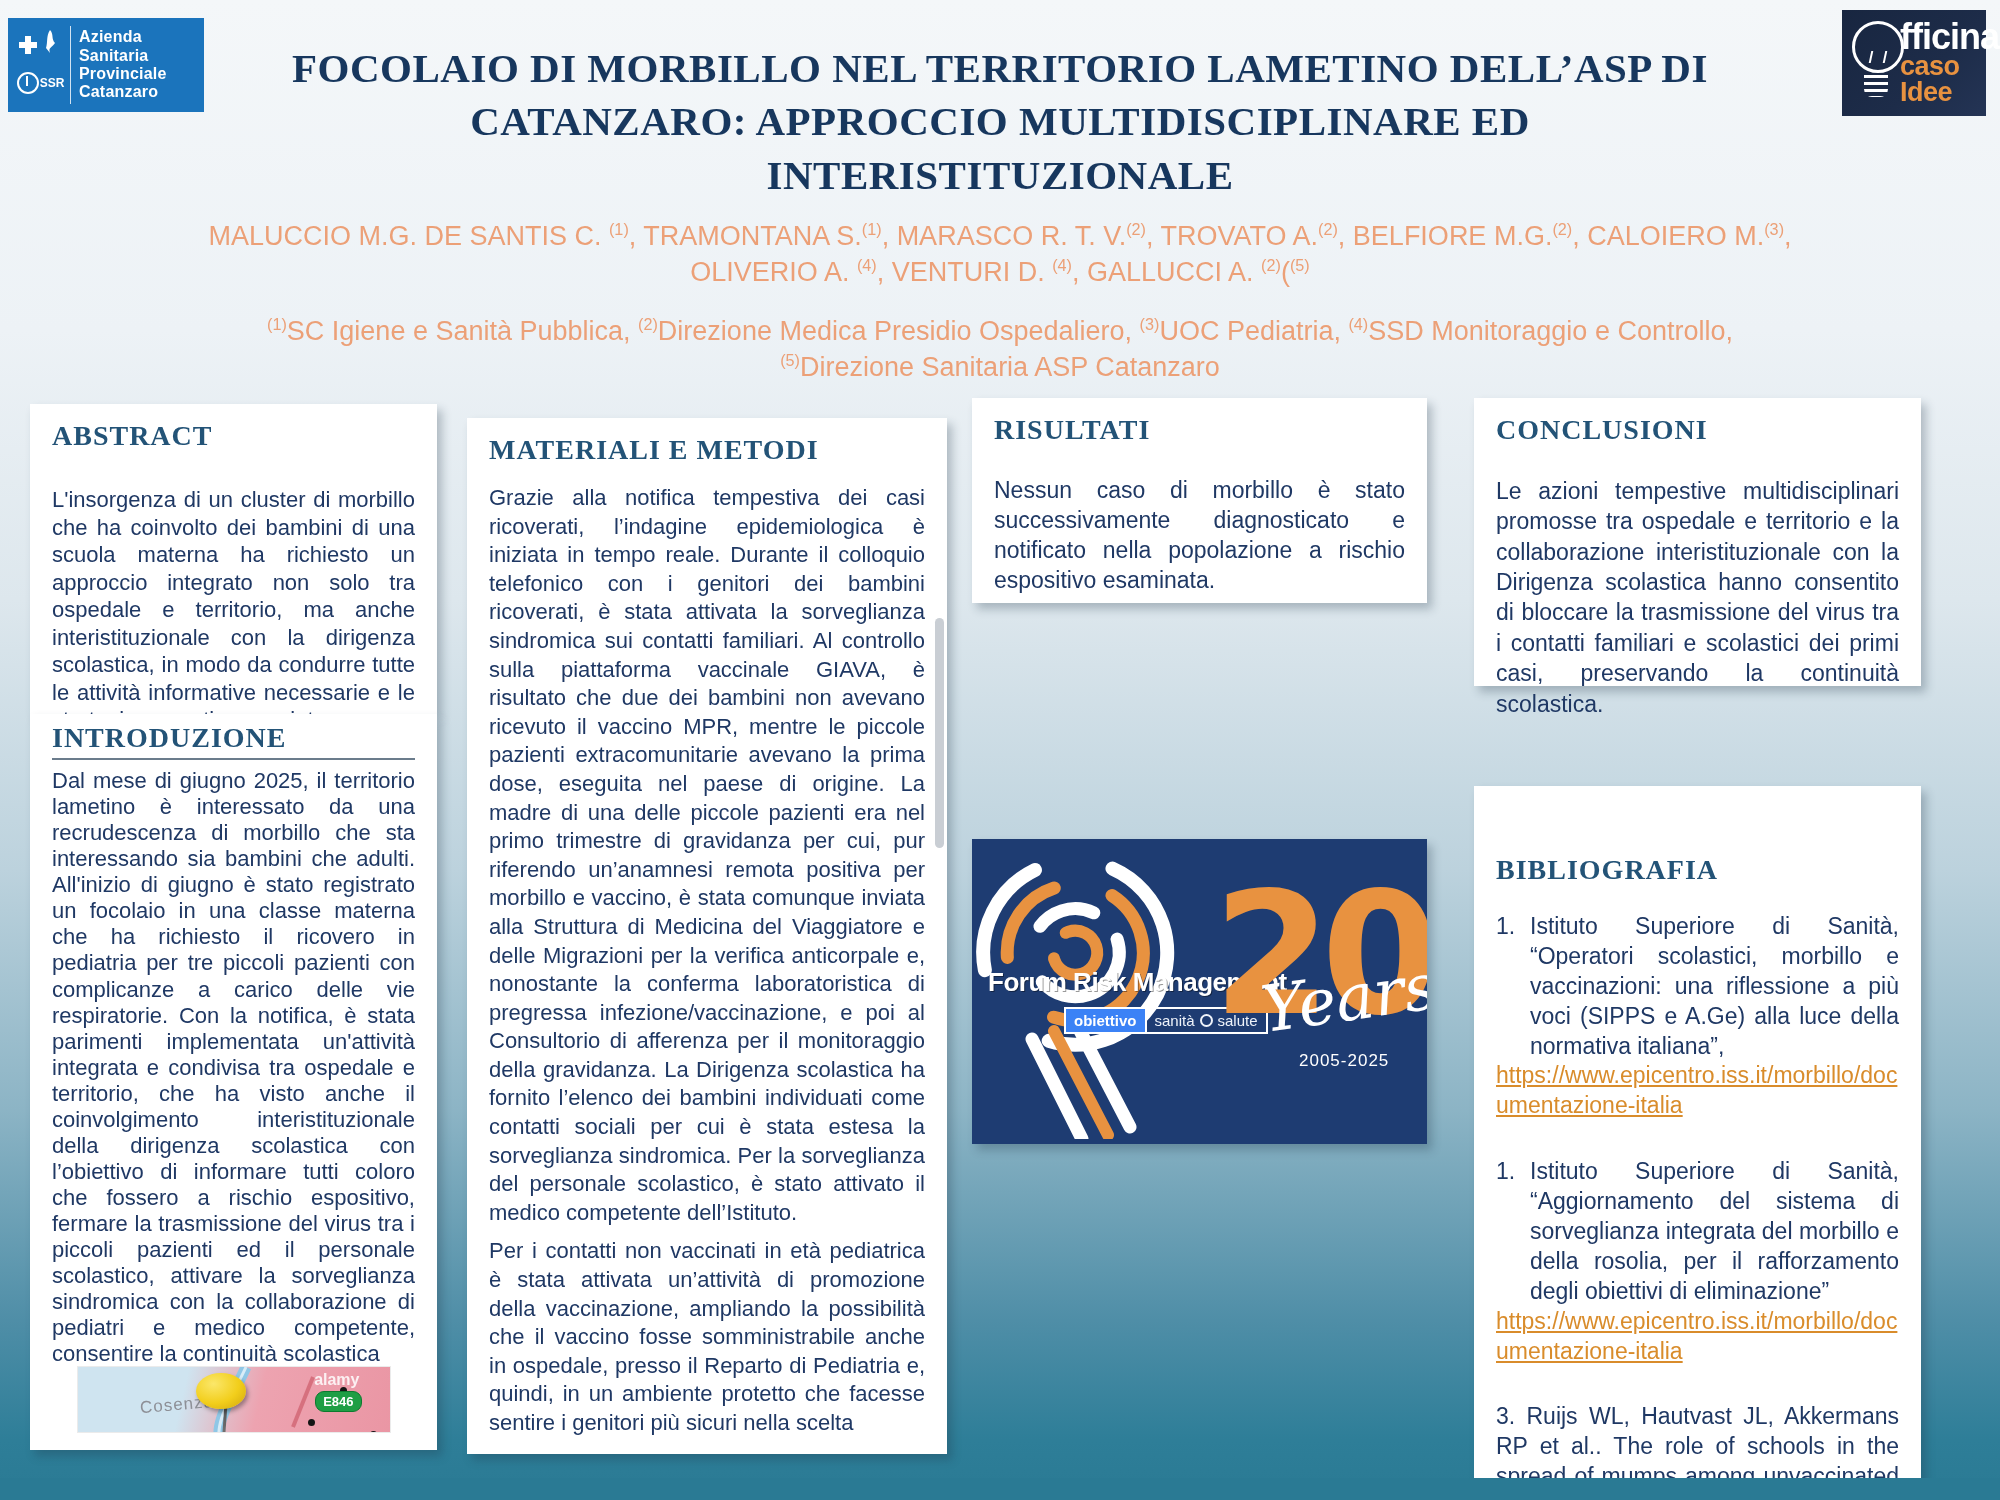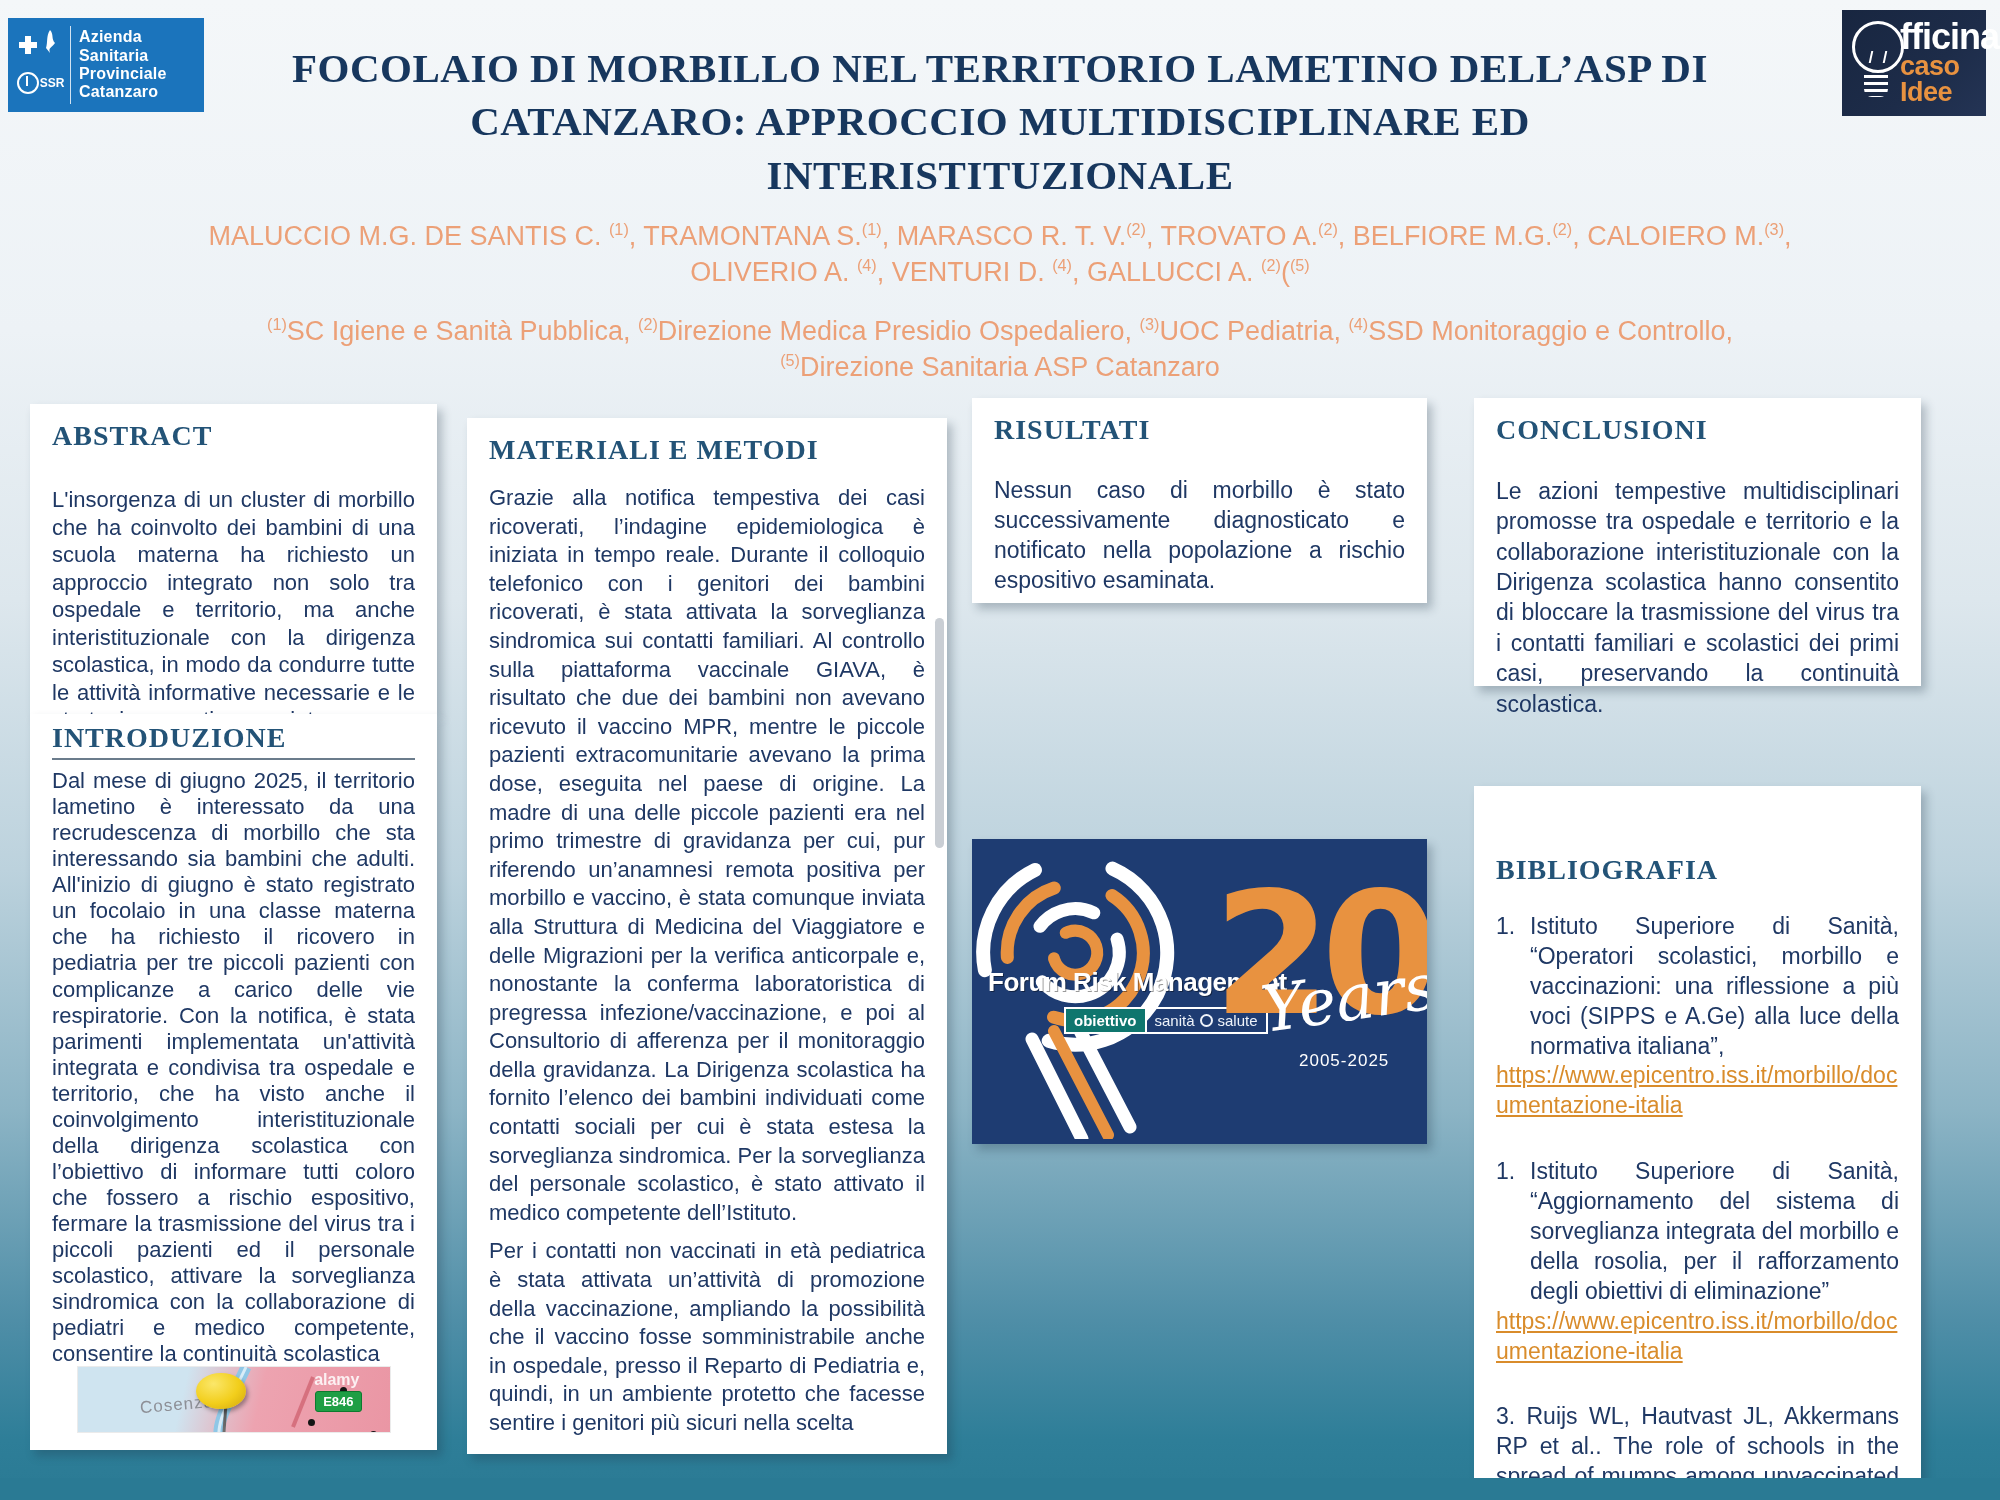--- a/index.html
+++ b/index.html
@@ -74,21 +74,21 @@
   
   .results{height:205px;}
   .results .body-text{margin-top:30px;font-size:23px;line-height:1.3;}
   .forum-logo{margin-top:236px;width:455px;height:305px;background:#1E3C72;
     box-shadow:5px 6px 9px rgba(30,50,70,.28);position:relative;overflow:hidden;
     display:flex;align-items:center;}
   .forum-left{position:relative;width:250px;height:100%;}
   .forum-print{position:absolute;left:-10px;top:10px;}
   .forum-title{position:absolute;left:16px;top:128px;color:#fff;font-weight:bold;font-size:26px;letter-spacing:-.5px;white-space:nowrap;text-shadow:1px 1px 0 rgba(0,0,0,.4);}
   .forum-badge{position:absolute;left:92px;top:168px;display:flex;border:2px solid #fff;font-size:15px;}
-  .forum-badge .ob{padding:3px 8px;color:#fff;font-weight:bold;border-right:2px solid #fff;background:#0f766e;}
+  .forum-badge .ob{padding:3px 8px;color:#fff;font-weight:bold;border-right:2px solid #fff;background:#3b82f6;}
   .forum-badge .ss{padding:3px 8px;color:#eef3fa;display:flex;align-items:center;gap:5px;}
   .salute-dot{width:9px;height:9px;border:2px solid #eef3fa;border-radius:50%;display:inline-block;}
   .forum-years{position:absolute;right:24px;top:30px;width:190px;height:250px;}
   .years-digits{font-size:170px;font-weight:bold;color:#E89240;line-height:1;letter-spacing:-10px;font-family:"DejaVu Sans",sans-serif;}
   .years-script{position:absolute;left:48px;top:92px;font-family:"DejaVu Serif",serif;font-style:italic;
     font-size:64px;color:#fff;transform:rotate(-8deg);}
   .years-range{position:absolute;left:86px;top:182px;color:#fff;font-size:17px;letter-spacing:1px;}
   
   .conclusions{height:288px;}
   .conclusions .body-text{margin-top:30px;font-size:23px;line-height:1.32;}
@@ -105,21 +105,21 @@
   .map{position:relative;width:312px;height:152px;align-self:center;margin-top:auto;margin-bottom:2px;
     background:linear-gradient(103deg,#cfe4f0 0%,#cfe4f0 34%,#dfc2cd 46%,#eda3b0 58%,#ea96a4 100%);
     overflow:hidden;box-shadow:0 0 0 1px rgba(0,0,0,.08);}
   .map svg{position:absolute;left:0;top:0;}
   .map-label{position:absolute;color:#2c2c34;font-family:"Liberation Sans",sans-serif;}
   .lbl-cosenza{left:62px;top:28px;font-size:17px;color:#8d8f96;transform:rotate(-5deg);letter-spacing:1px;}
   .lbl-lamezia{left:12px;top:80px;font-size:22px;font-weight:bold;transform:rotate(-4deg);letter-spacing:.5px;}
   .lbl-vibo{left:4px;top:110px;font-size:20px;font-weight:bold;transform:rotate(-4deg);letter-spacing:.5px;}
   .lbl-cat{left:282px;top:100px;font-size:20px;font-weight:bold;}
   .road-badge{position:absolute;background:#1E9E44;color:#fff;font-weight:bold;font-size:13px;
-    padding:2px 7px;border-radius:3px;border:1px solid #0d7a2f;}
+    padding:2px 7px;border-radius:9px;border:1px solid #0d7a2f;}
   .badge-e846{right:28px;top:24px;}
   .badge-e848{right:52px;top:76px;}
   .map-watermark{position:absolute;right:30px;top:4px;color:rgba(255,255,255,.85);font-weight:bold;font-size:16px;}
   .map-dot{position:absolute;width:7px;height:7px;background:#141414;border-radius:50%;}
   .pin-head{position:absolute;left:118px;top:6px;width:50px;height:36px;border-radius:50%;
     background:radial-gradient(ellipse at 35% 30%,#fbe76a 0%,#f2ce1b 55%,#cfa50c 100%);
     box-shadow:2px 3px 4px rgba(0,0,0,.35);}
   .pin-stem{position:absolute;left:144px;top:40px;width:3px;height:64px;background:linear-gradient(180deg,#555,#9a9a9a);transform:rotate(4deg);}
   .footer-band{position:absolute;left:0;bottom:0;width:100%;height:22px;background:#2a7a94;}
 </style>

